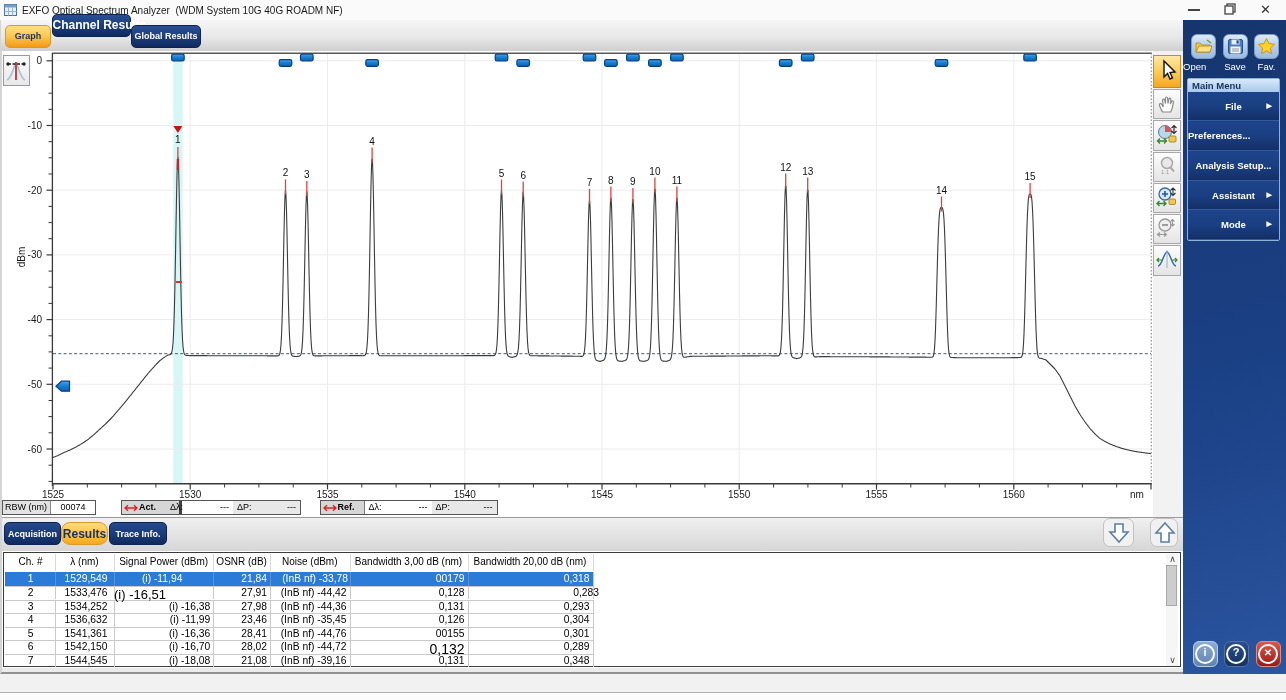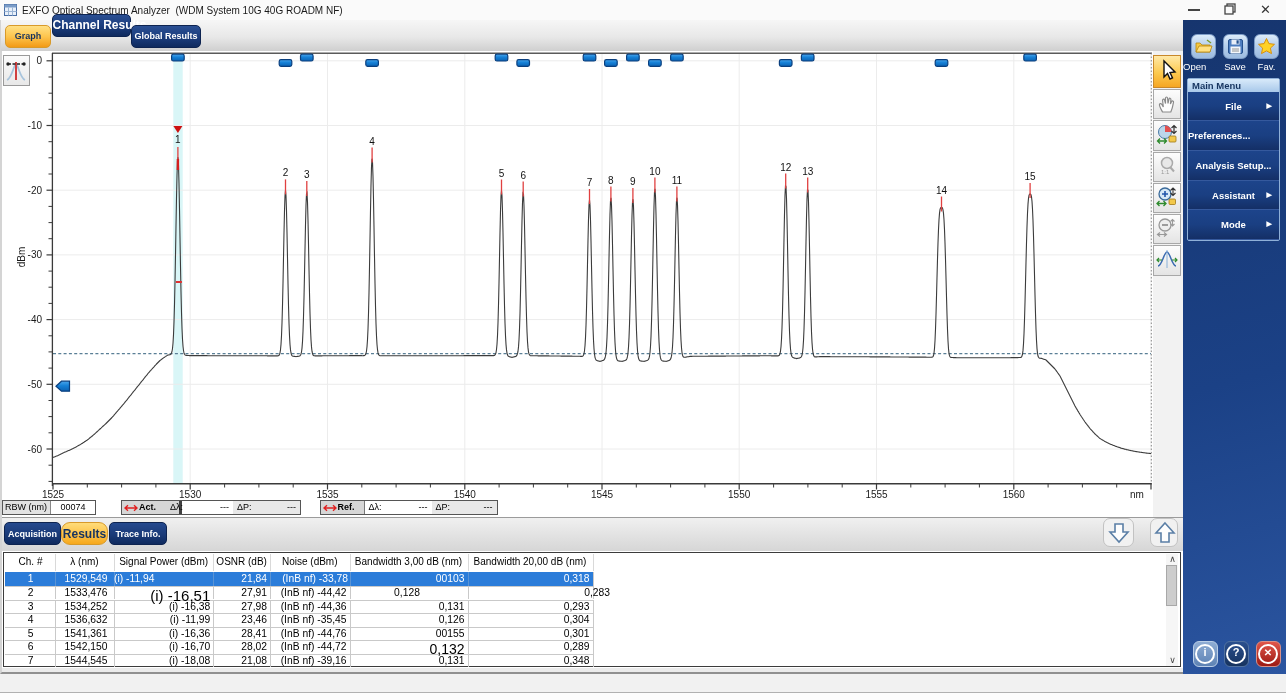--- a/index.html
+++ b/index.html
@@ -279,40 +279,40 @@
 <div style="position:absolute;left:5px;top:585.9px;width:588px;height:1px;background:#c9c9c9"></div>
 <div style="position:absolute;left:55px;top:572.3px;width:1px;height:13.6px;background:#5a93d4"></div>
 <div style="position:absolute;left:114px;top:572.3px;width:1px;height:13.6px;background:#5a93d4"></div>
 <div style="position:absolute;left:213.3px;top:572.3px;width:1px;height:13.6px;background:#5a93d4"></div>
 <div style="position:absolute;left:270px;top:572.3px;width:1px;height:13.6px;background:#5a93d4"></div>
 <div style="position:absolute;left:349.5px;top:572.3px;width:1px;height:13.6px;background:#5a93d4"></div>
 <div style="position:absolute;left:467.5px;top:572.3px;width:1px;height:13.6px;background:#5a93d4"></div>
 <div style="position:absolute;left:592.5px;top:572.3px;width:1px;height:13.6px;background:#c9c9c9"></div>
 <div style="position:absolute;left:6px;top:573.3px;width:49px;font-size:10.3px;color:#fff;text-align:center;white-space:nowrap">1</div>
 <div style="position:absolute;left:55px;top:573.3px;width:52.5px;font-size:10.3px;color:#fff;text-align:right;white-space:nowrap">1529,549</div>
-<div style="position:absolute;left:114px;top:573.3px;width:96.30000000000001px;font-size:10.3px;color:#fff;text-align:left;white-space:nowrap">(i) -11,94</div>
+<div style="position:absolute;left:114px;top:573.3px;width:96.30000000000001px;font-size:10.3px;color:#fff;text-align:center;white-space:nowrap">(i) -11,94</div>
 <div style="position:absolute;left:213.3px;top:573.3px;width:53.69999999999999px;font-size:10.3px;color:#fff;text-align:right;white-space:nowrap">21,84</div>
 <div style="position:absolute;left:270px;top:573.3px;width:78px;font-size:10.3px;color:#fff;text-align:right;white-space:nowrap">(InB nf) -33,78</div>
-<div style="position:absolute;left:349.5px;top:573.3px;width:115.0px;font-size:10.3px;color:#fff;text-align:right;white-space:nowrap">00103</div>
+<div style="position:absolute;left:349.5px;top:573.3px;width:115.0px;font-size:10.3px;color:#fff;text-align:right;white-space:nowrap">00179</div>
 <div style="position:absolute;left:467.5px;top:573.3px;width:122.0px;font-size:10.3px;color:#fff;text-align:right;white-space:nowrap">0,318</div>
 <div style="position:absolute;left:5px;top:599.5px;width:588px;height:1px;background:#c9c9c9"></div>
 <div style="position:absolute;left:55px;top:585.9px;width:1px;height:13.6px;background:#c9c9c9"></div>
 <div style="position:absolute;left:114px;top:585.9px;width:1px;height:13.6px;background:#c9c9c9"></div>
 <div style="position:absolute;left:213.3px;top:585.9px;width:1px;height:13.6px;background:#c9c9c9"></div>
 <div style="position:absolute;left:270px;top:585.9px;width:1px;height:13.6px;background:#c9c9c9"></div>
 <div style="position:absolute;left:349.5px;top:585.9px;width:1px;height:13.6px;background:#c9c9c9"></div>
 <div style="position:absolute;left:467.5px;top:585.9px;width:1px;height:13.6px;background:#c9c9c9"></div>
 <div style="position:absolute;left:592.5px;top:585.9px;width:1px;height:13.6px;background:#c9c9c9"></div>
 <div style="position:absolute;left:6px;top:586.9px;width:49px;font-size:10.3px;color:#000;text-align:center;white-space:nowrap">2</div>
 <div style="position:absolute;left:55px;top:586.9px;width:52.5px;font-size:10.3px;color:#000;text-align:right;white-space:nowrap">1533,476</div>
-<div style="position:absolute;left:114px;top:586.9px;width:96.30000000000001px;font-size:15px;color:#000;text-align:right;white-space:nowrap">(i) -16,51</div>
+<div style="position:absolute;left:114px;top:586.9px;width:96.30000000000001px;font-size:13px;color:#000;white-space:nowrap">(i) -16,51</div>
 <div style="position:absolute;left:213.3px;top:586.9px;width:53.69999999999999px;font-size:10.3px;color:#000;text-align:right;white-space:nowrap">27,91</div>
 <div style="position:absolute;left:270px;top:586.9px;width:76.5px;font-size:10.3px;color:#000;text-align:right;white-space:nowrap">(InB nf) -44,42</div>
-<div style="position:absolute;left:349.5px;top:586.9px;width:115.0px;font-size:10.3px;color:#000;text-align:center;white-space:nowrap">0,128</div>
-<div style="position:absolute;left:488px;top:586.9px;width:122.0px;font-size:10.3px;color:#000;text-align:right;white-space:nowrap">0,283</div>
+<div style="position:absolute;left:349.5px;top:586.9px;width:115.0px;font-size:10.3px;color:#000;text-align:right;white-space:nowrap">0,128</div>
+<div style="position:absolute;left:477px;top:586.9px;width:122.0px;font-size:10.3px;color:#000;text-align:right;white-space:nowrap">0,283</div>
 <div style="position:absolute;left:5px;top:613.1px;width:588px;height:1px;background:#c9c9c9"></div>
 <div style="position:absolute;left:55px;top:599.5px;width:1px;height:13.6px;background:#c9c9c9"></div>
 <div style="position:absolute;left:114px;top:599.5px;width:1px;height:13.6px;background:#c9c9c9"></div>
 <div style="position:absolute;left:213.3px;top:599.5px;width:1px;height:13.6px;background:#c9c9c9"></div>
 <div style="position:absolute;left:270px;top:599.5px;width:1px;height:13.6px;background:#c9c9c9"></div>
 <div style="position:absolute;left:349.5px;top:599.5px;width:1px;height:13.6px;background:#c9c9c9"></div>
 <div style="position:absolute;left:467.5px;top:599.5px;width:1px;height:13.6px;background:#c9c9c9"></div>
 <div style="position:absolute;left:592.5px;top:599.5px;width:1px;height:13.6px;background:#c9c9c9"></div>
 <div style="position:absolute;left:6px;top:600.5px;width:49px;font-size:10.3px;color:#000;text-align:center;white-space:nowrap">3</div>
 <div style="position:absolute;left:55px;top:600.5px;width:52.5px;font-size:10.3px;color:#000;text-align:right;white-space:nowrap">1534,252</div>

